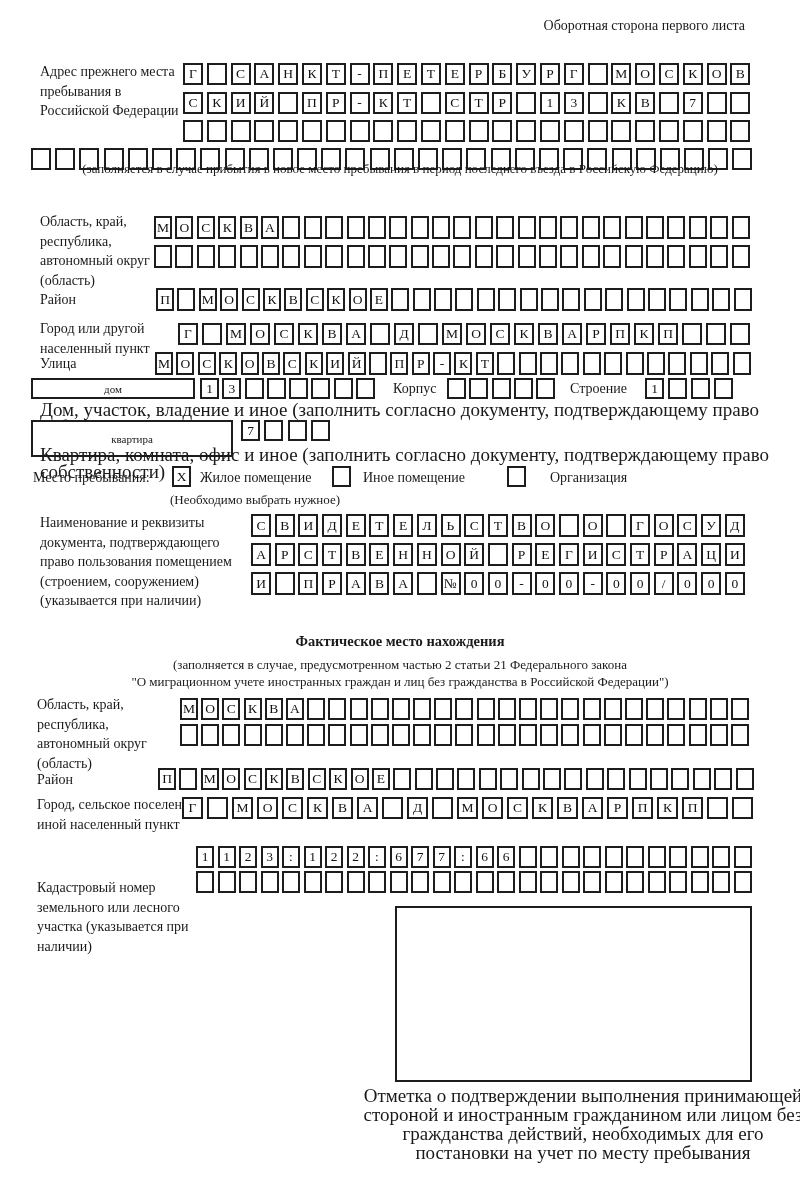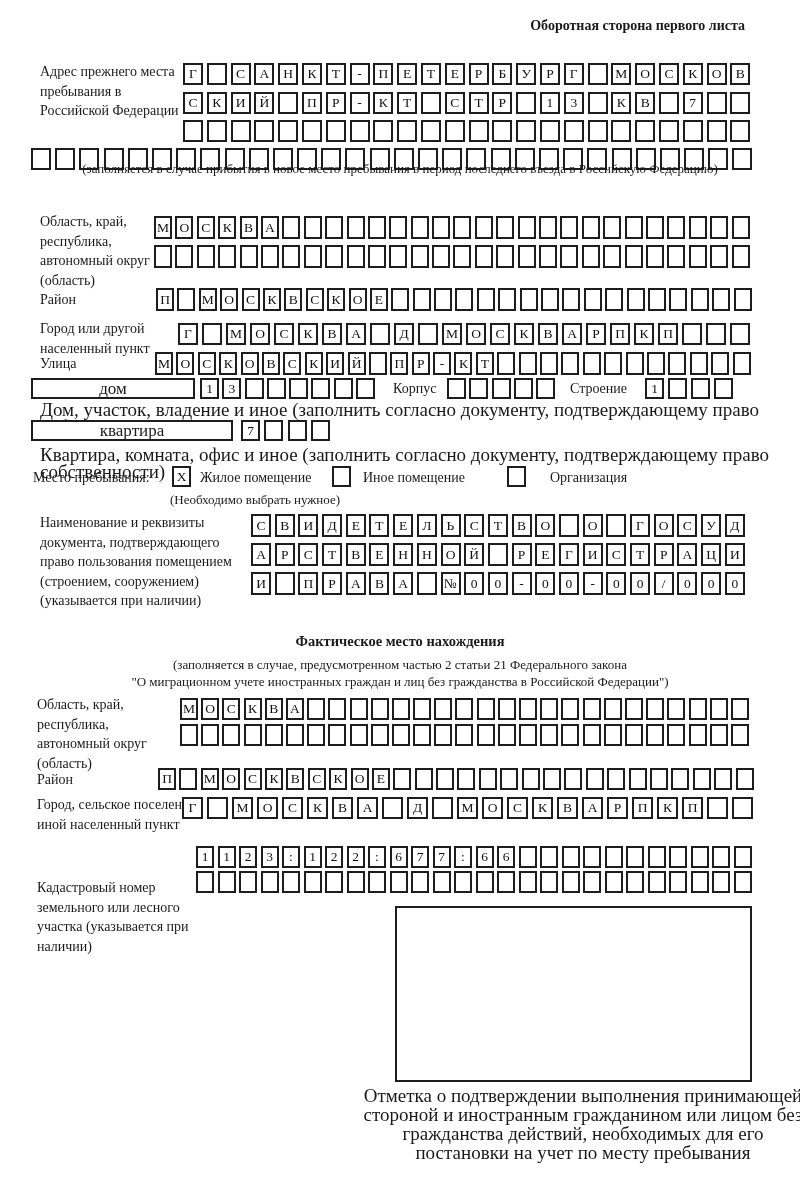--- a/index.html
+++ b/index.html
@@ -10,29 +10,29 @@
   .caption{font-size:13px;line-height:17px;}
   .caption-sm{font-size:19px;line-height:17px;margin-left:7px;}
   .title{font-weight:bold;font-size:14.5px;text-align:center;width:800px;left:0;}
   .center{text-align:center;}
   .boxrow{position:absolute;display:flex;gap:var(--g,4px);}
   .cell{width:var(--w,19px);height:var(--h,22px);border:2px solid #1d1d1d;box-sizing:border-box;
         display:flex;align-items:center;justify-content:center;
         font-family:"Liberation Serif",serif;font-size:13.5px;color:#111;background:#fff;flex:0 0 auto;}
   .cb{position:absolute;}
   .fieldbox{position:absolute;border:2px solid #1d1d1d;box-sizing:border-box;
-        display:flex;align-items:center;justify-content:center;font-size:17px;background:#fff;}
+        display:flex;align-items:center;justify-content:center;font-size:11px;background:#fff;}
   .stampbox{position:absolute;border:2px solid #1d1d1d;box-sizing:border-box;background:#fff;}
 </style>
 </head>
 <body>
 
 <div class="page">
 
-  <div class="abs label" style="top:16px;right:55px;font-weight:bold;">Оборотная сторона первого листа</div>
+  <div class="abs label" style="top:16px;right:55px;">Оборотная сторона первого листа</div>
 
   <div class="abs label" style="left:40px;top:62px;width:140px;">Адрес прежнего места пребывания в Российской Федерации</div>
   <div class="boxrow" style="left:183px;top:63px;--w:20px;--g:3.8px;--h:22px;">
       <span class="cell">Г</span>
       <span class="cell"></span>
       <span class="cell">С</span>
       <span class="cell">А</span>
       <span class="cell">Н</span>
       <span class="cell">К</span>
       <span class="cell">Т</span>
@@ -316,21 +316,21 @@
     </div>
   <div class="abs label" style="left:570px;top:379px;">Строение</div>
   <div class="boxrow" style="left:645px;top:378px;--w:19px;--g:4px;--h:21px;">
       <span class="cell">1</span>
       <span class="cell"></span>
       <span class="cell"></span>
       <span class="cell"></span>
     </div>
   <div class="abs caption-sm" style="left:33px;top:401px;width:740px;">Дом, участок, владение и иное (заполнить согласно документу, подтверждающему право собственности)</div>
 
-  <div class="fieldbox" style="left:31px;top:420px;width:202px;height:21px;">квартира</div>
+  <div class="fieldbox" style="left:31px;top:420px;width:202px;height:37px;">квартира</div>
   <div class="boxrow" style="left:241px;top:420px;--w:19px;--g:4.3px;--h:21px;">
       <span class="cell">7</span>
       <span class="cell"></span>
       <span class="cell"></span>
       <span class="cell"></span>
     </div>
   <div class="abs caption-sm" style="left:33px;top:446px;width:740px;">Квартира, комната, офис и иное (заполнить согласно документу, подтверждающему право собственности)</div>
 
   <div class="abs label" style="left:33px;top:468px;">Место пребывания:</div>
   <span class="cell cb" style="left:172px;top:466px;--w:19px;--h:21px;">X</span>

